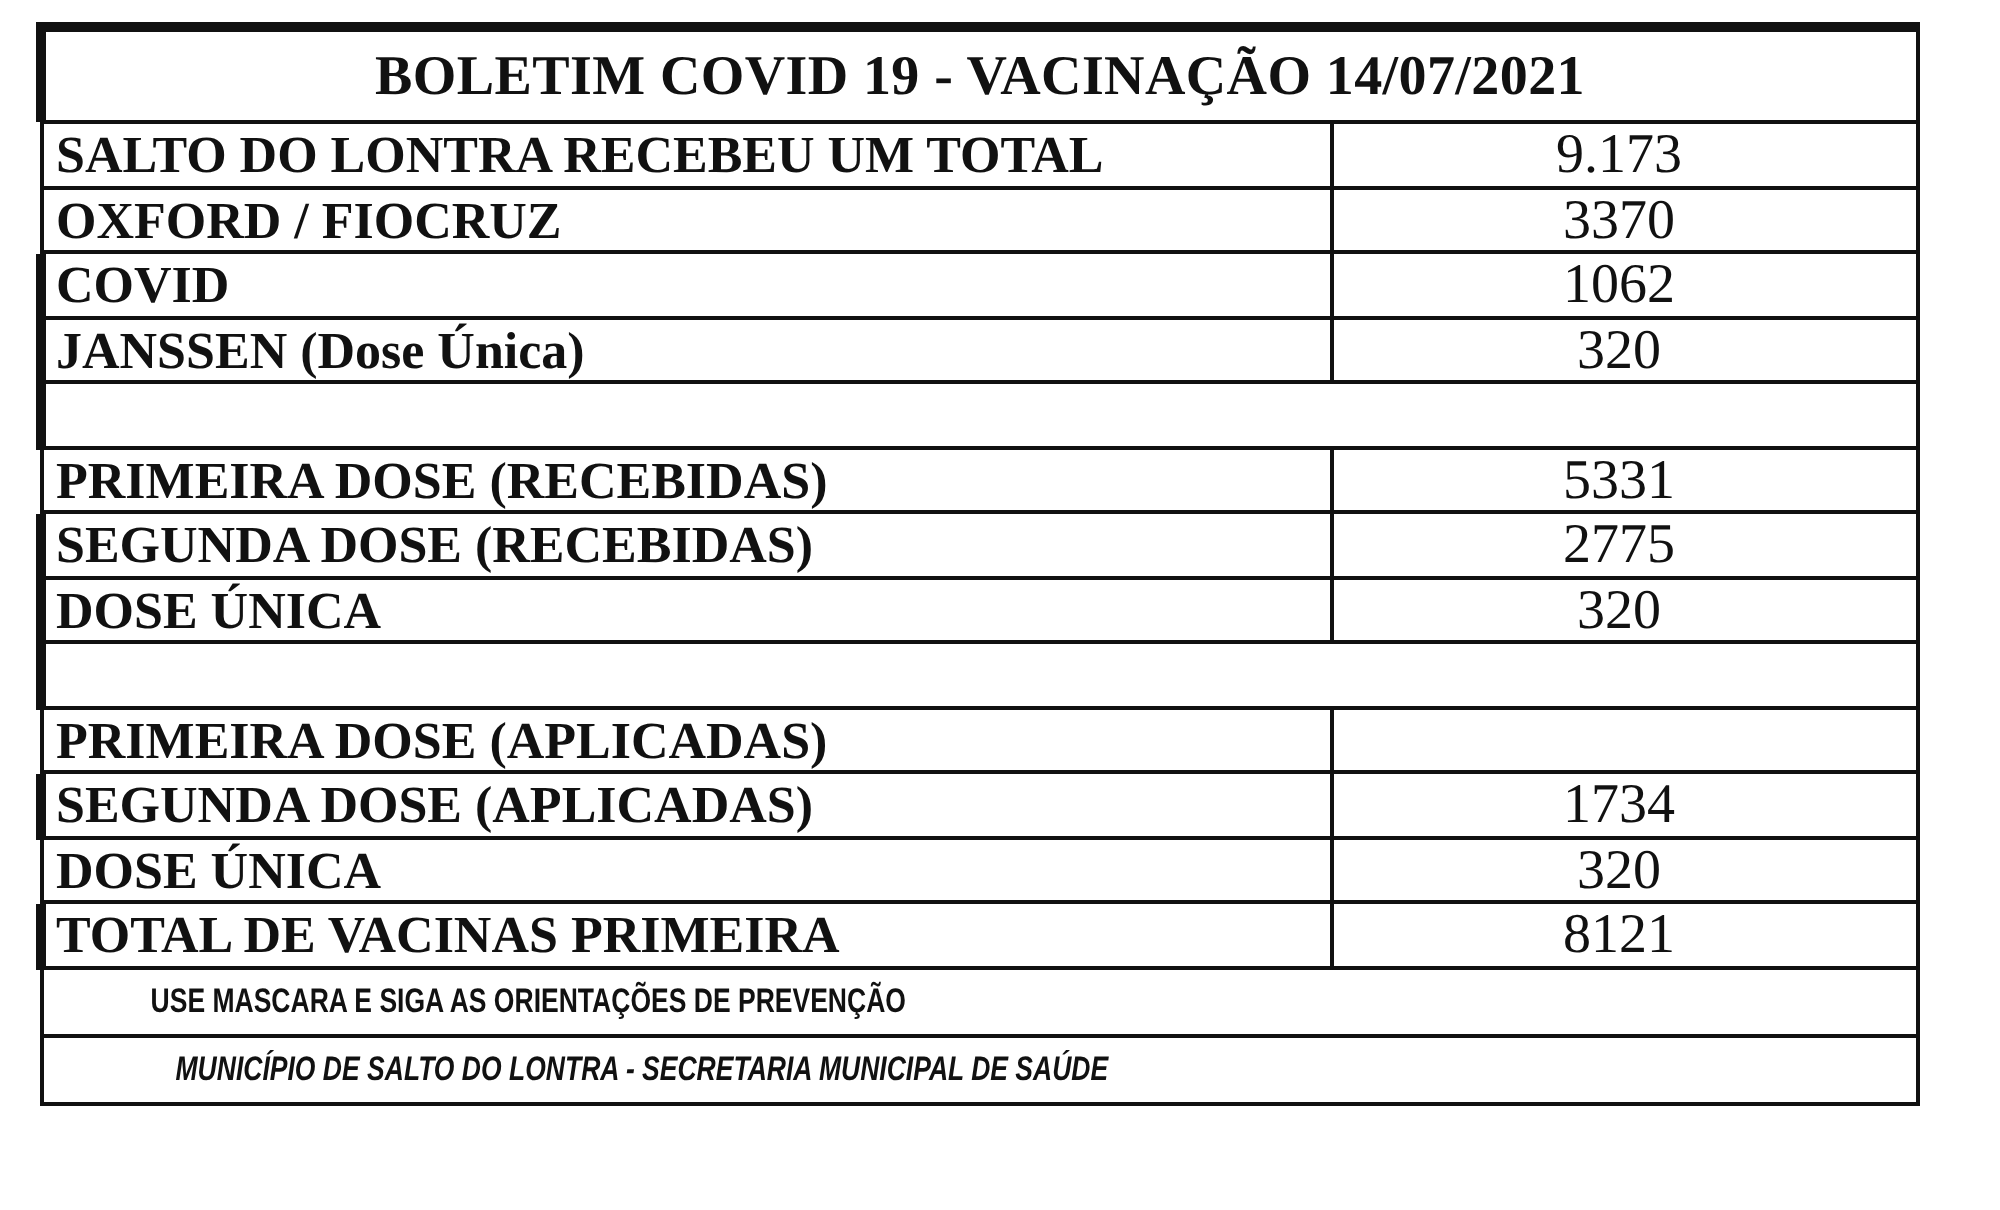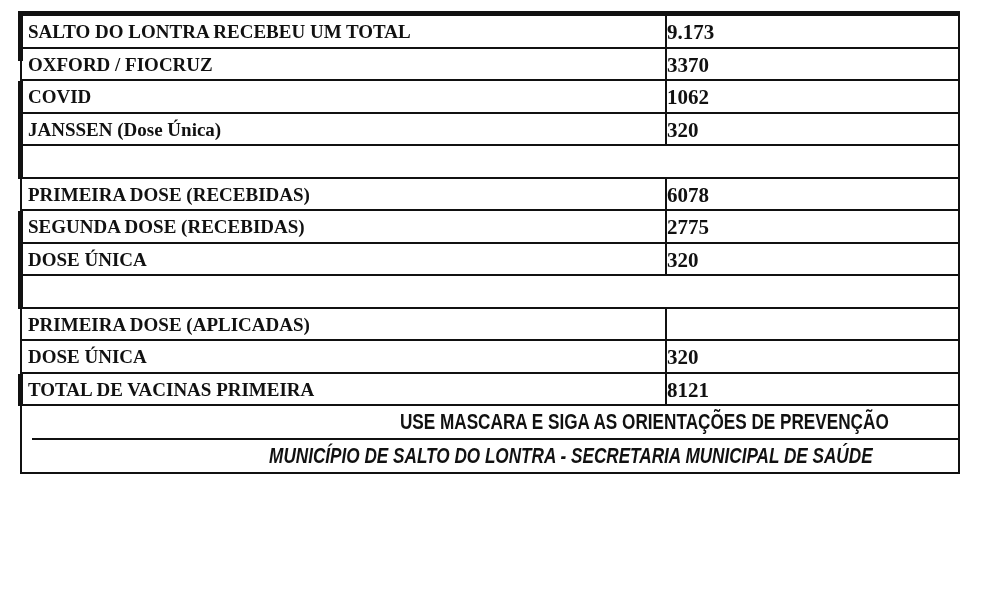--- a/index.html
+++ b/index.html
@@ -2,32 +2,33 @@
 <html><head>
   <meta charset="utf-8">
   <style>
     html, body { margin:0; padding:0; background:#fff; }
     body { width:1000px; height:605px; position:relative; overflow:hidden; font-family:"Liberation Serif", serif; color:#111; }
     .sheet { position:absolute; left:20px; top:11px; width:940px; border:2px solid #111; border-top:5px solid #111; box-sizing:border-box; }
     .sheet::before { content:""; position:absolute; left:-4px; top:-5px; width:5px; height:50px; background:#111; }
     .title { height:44px; border-bottom:2px solid #111; text-align:center; font-weight:bold; font-size:28px; line-height:46px; letter-spacing:0.2px; }
     .row { display:flex; height:32.5px; border-bottom:2px solid #111; position:relative; box-sizing:border-box; }
     .row.thick::before { content:""; position:absolute; left:-4px; top:0; bottom:-2px; width:5px; background:#111; }
-    .lbl { width:645px; border-right:2px solid #111; font-weight:bold; font-size:19px; line-height:32px; padding-left:6px; box-sizing:border-box; white-space:nowrap; }
-    .val { flex:1; text-align:left; font-weight:bold; font-size:21px; line-height:32px; padding-right:6px; }
+    .lbl { width:645px; border-right:2px solid #111; font-weight:bold; font-size:26px; line-height:32px; padding-left:6px; box-sizing:border-box; white-space:nowrap; }
+    .val { flex:1; text-align:center; font-weight:normal; font-size:28px; line-height:32px; padding-right:6px; }
     .blank { height:32.5px; border-bottom:2px solid #111; position:relative; box-sizing:border-box; }
     .blank::before { content:""; position:absolute; left:-4px; top:0; bottom:-2px; width:5px; background:#111; }
-    .foot { height:32px; border-bottom:2px solid #111; text-align:right; font-weight:bold; font-family:"Liberation Sans Narrow","Liberation Sans", sans-serif; font-size:22px; line-height:32px; transform-origin:center;margin-left:10px; }
+    .foot { height:32px; border-bottom:2px solid #111; text-align:left; font-weight:bold; font-family:"Liberation Sans Narrow","Liberation Sans", sans-serif; font-size:17px; line-height:32px; transform-origin:center; }
     .foot span { display:inline-block; transform:scaleX(0.78); transform-origin:center; white-space:nowrap; }
     .foot.last { border-bottom:none;font-style:italic; }
   </style>
 </head>
 <body>
 
 <div class="sheet">
+  <div class="title">BOLETIM COVID 19 - VACINAÇÃO 14/07/2021</div>
 
   <div class="row">
     <div class="lbl">SALTO DO LONTRA RECEBEU UM TOTAL</div>
     <div class="val">9.173</div>
   </div>
   <div class="row">
     <div class="lbl">OXFORD / FIOCRUZ</div>
     <div class="val">3370</div>
   </div>
   <div class="row thick">
@@ -35,34 +36,38 @@
     <div class="val">1062</div>
   </div>
   <div class="row thick">
     <div class="lbl">JANSSEN (Dose Única)</div>
     <div class="val">320</div>
   </div>
   <div class="blank"></div>
 
   <div class="row">
     <div class="lbl">PRIMEIRA DOSE (RECEBIDAS)</div>
-    <div class="val">6078</div>
+    <div class="val">5331</div>
   </div>
   <div class="row thick">
     <div class="lbl">SEGUNDA DOSE (RECEBIDAS)</div>
     <div class="val">2775</div>
   </div>
   <div class="row thick">
     <div class="lbl">DOSE ÚNICA</div>
     <div class="val">320</div>
   </div>
   <div class="blank"></div>
 
   <div class="row">
     <div class="lbl">PRIMEIRA DOSE (APLICADAS)</div>
+  </div>
+  <div class="row thick">
+    <div class="lbl">SEGUNDA DOSE (APLICADAS)</div>
+    <div class="val">1734</div>
   </div>
   <div class="row">
     <div class="lbl">DOSE ÚNICA</div>
     <div class="val">320</div>
   </div>
   <div class="row thick">
     <div class="lbl">TOTAL DE VACINAS PRIMEIRA</div>
     <div class="val">8121</div>
   </div>
 

